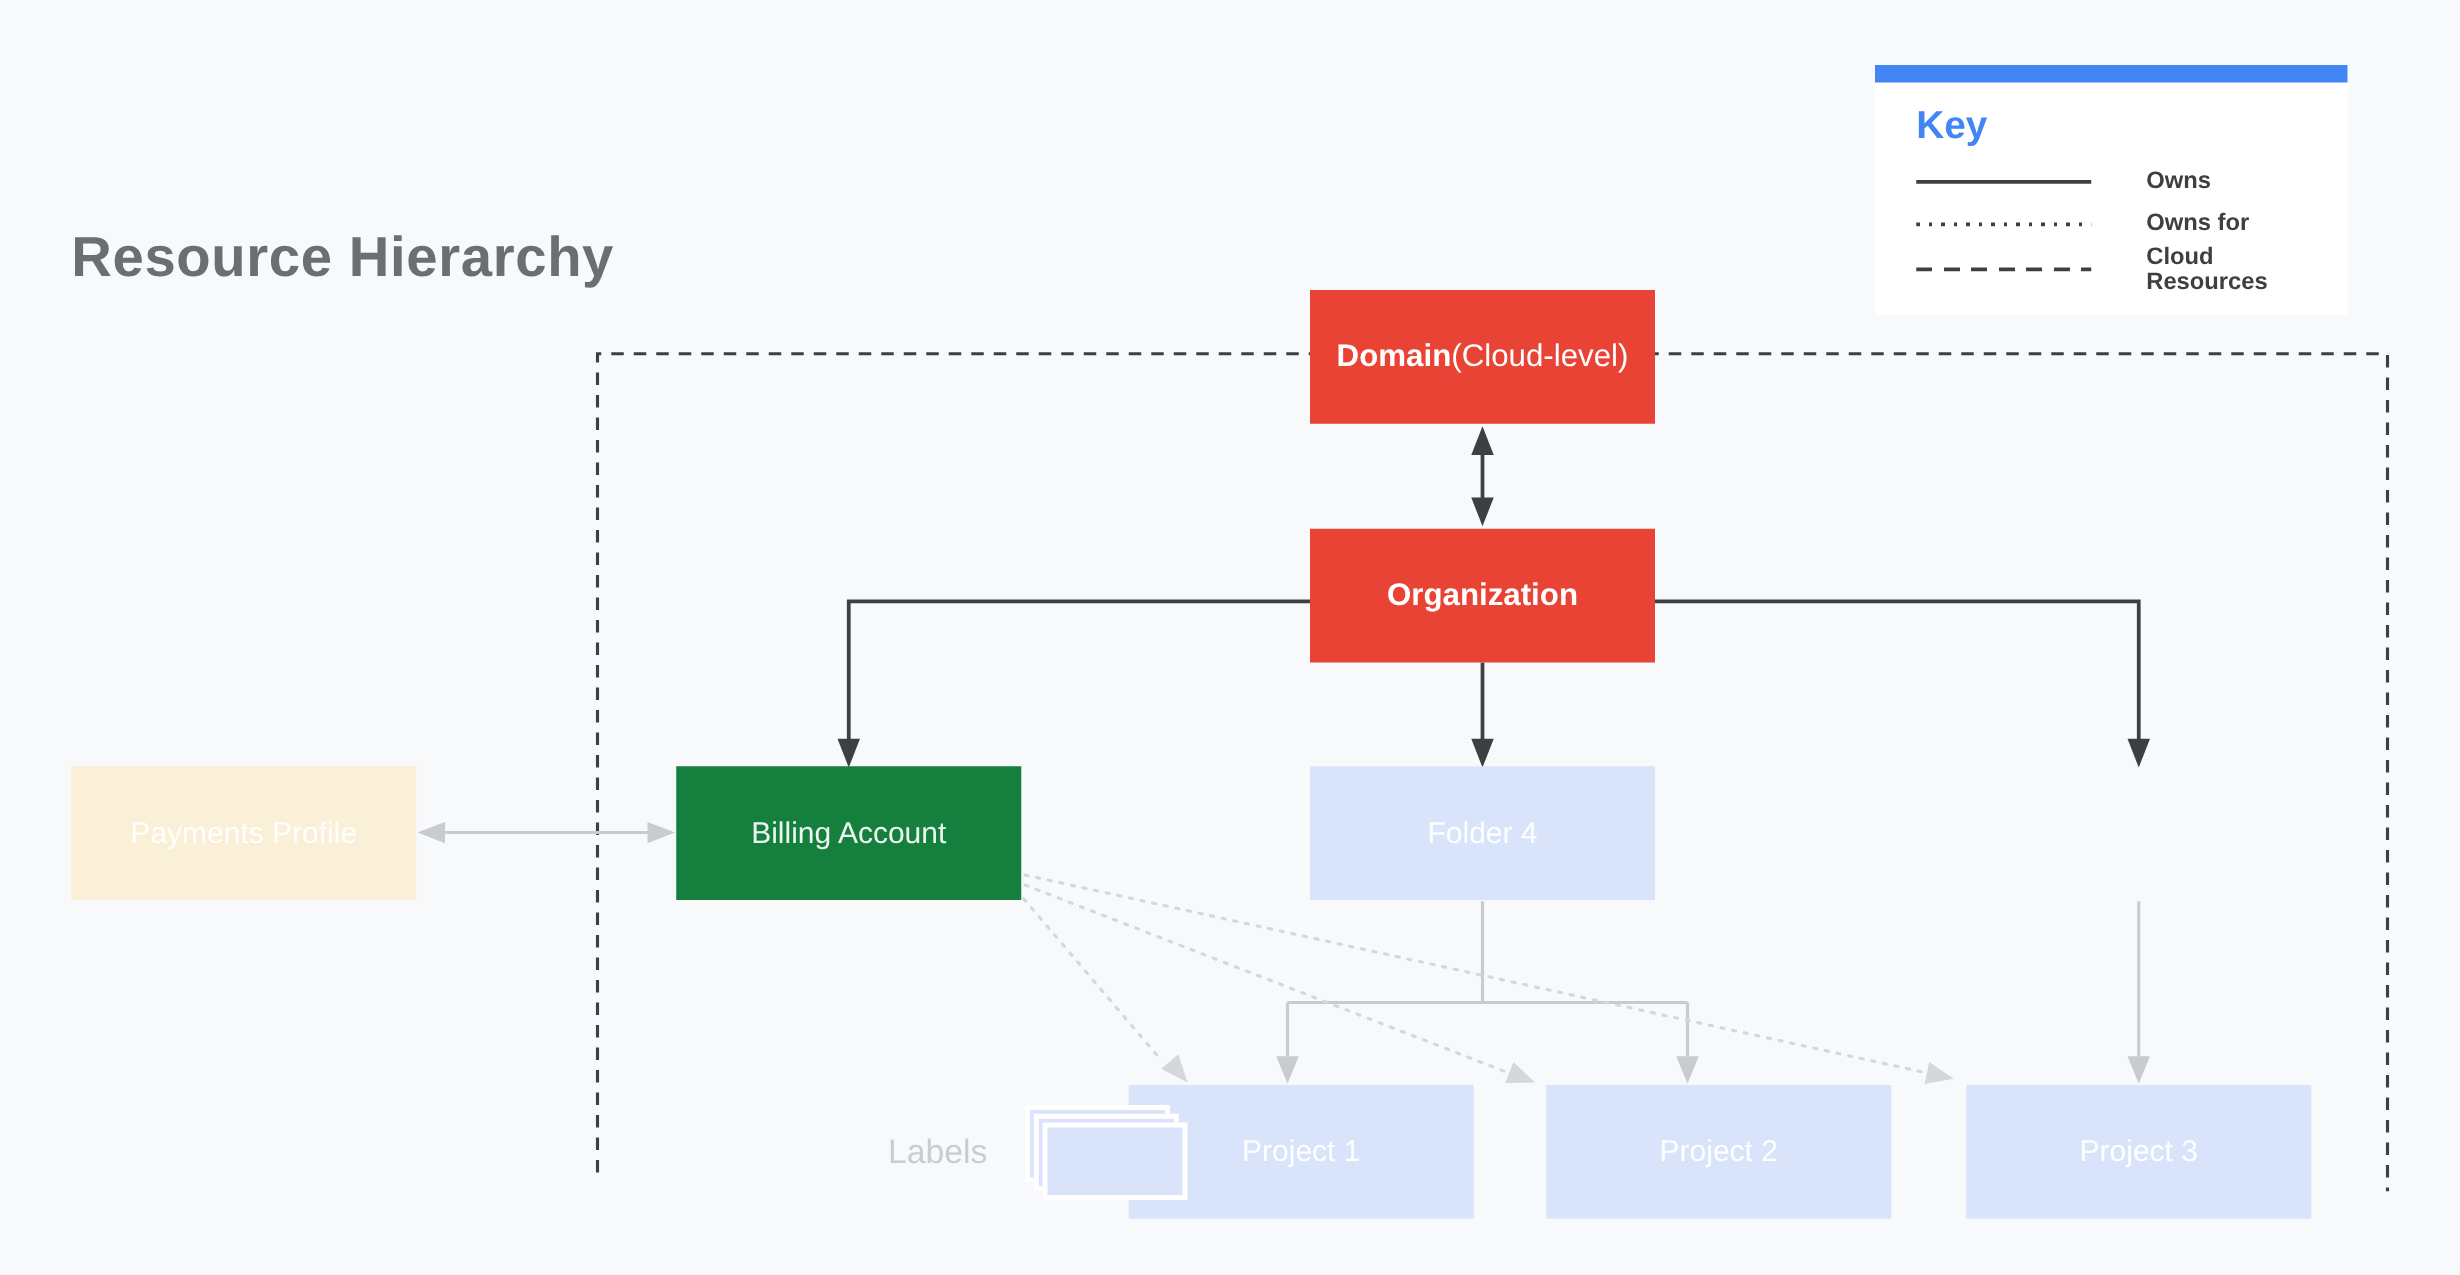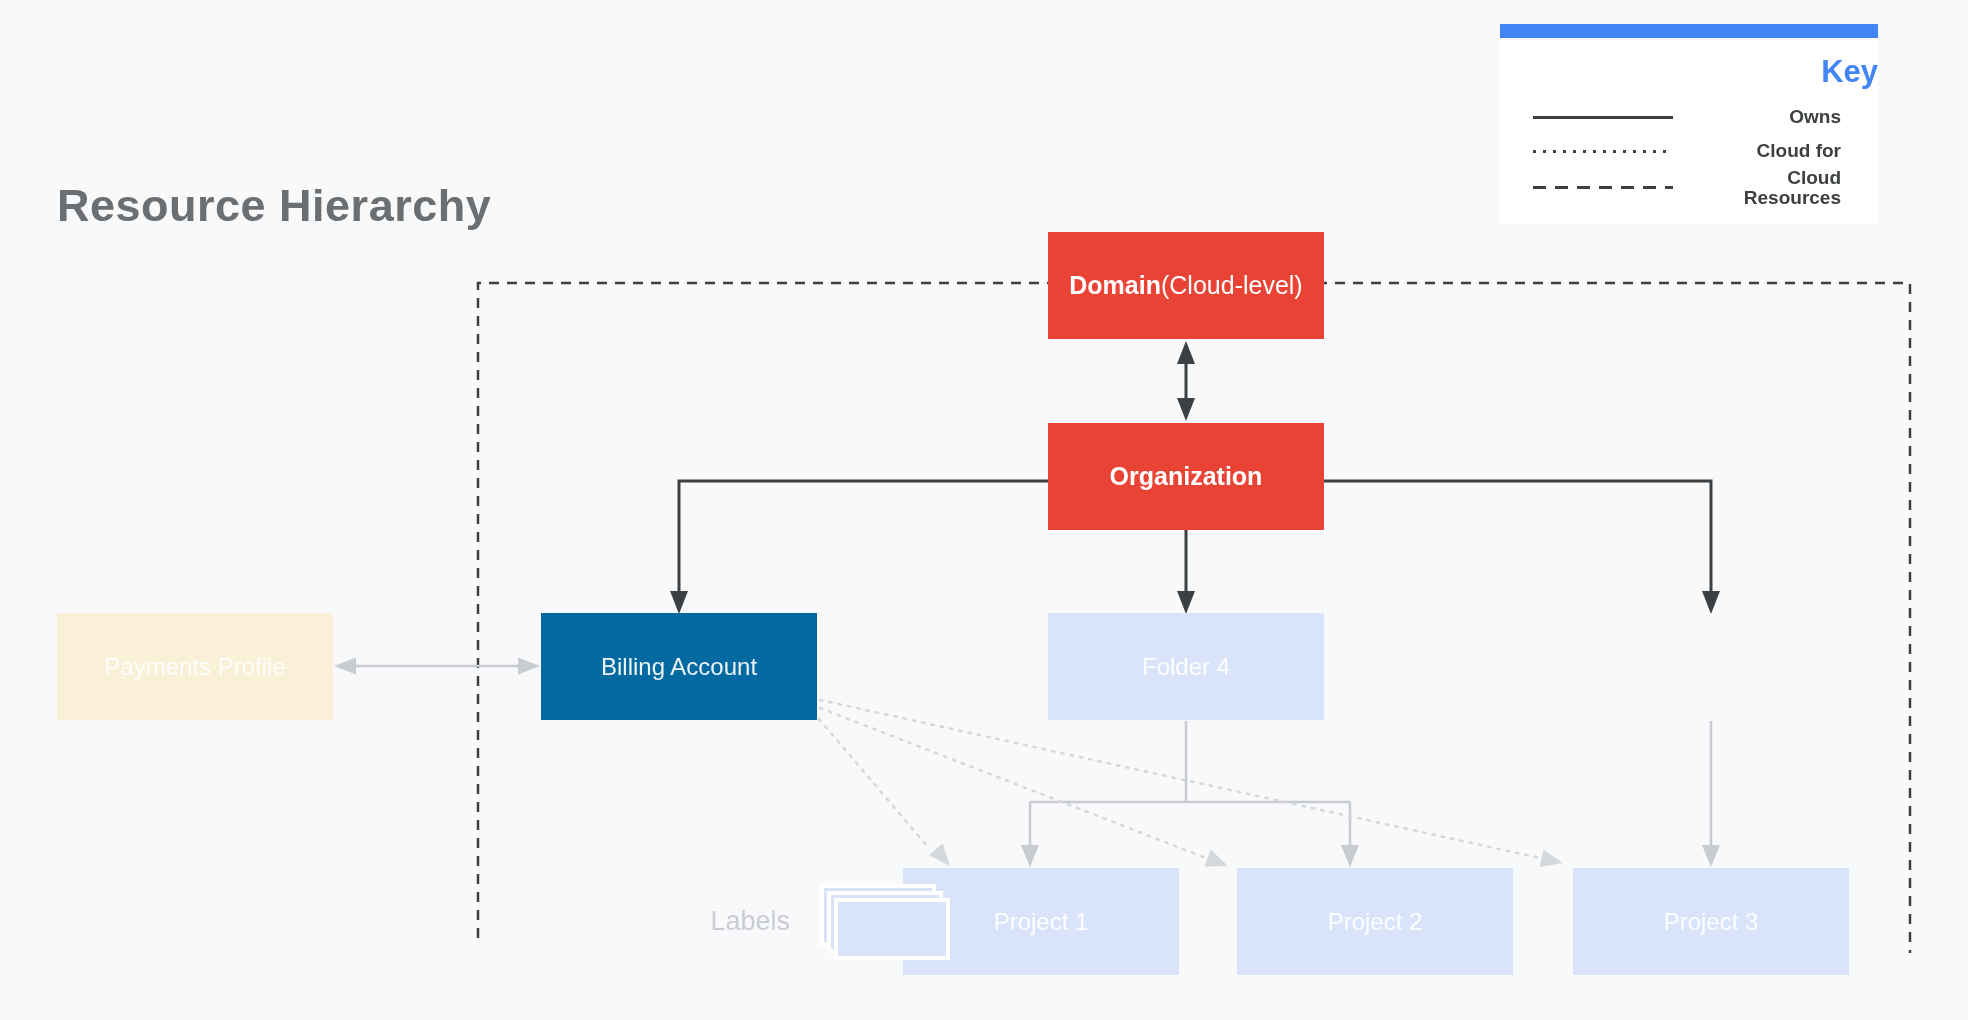--- a/index.html
+++ b/index.html
@@ -13,21 +13,21 @@
     font-size:45px;font-weight:700;color:#6c6f72;letter-spacing:.5px;
   }
   .node{
     position:absolute;width:276px;height:107px;z-index:2;
     display:flex;align-items:center;justify-content:center;
     font-size:24px;white-space:nowrap;
   }
   .node.red{background:#e94335;color:#ffffff;font-size:25px;text-align:right;}
   .node.red .b{font-weight:bold;}
   .node.cream{background:#faf0d8;color:rgba(255,255,255,0.92);}
-  .node.green{background:#0369a1;color:rgba(255,255,255,0.92);}
+  .node.green{background:#15803d;color:rgba(255,255,255,0.92);}
   .node.blue{background:#d9e4fb;color:rgba(255,255,255,0.95);}
   .pos-domain{left:1048px;top:232px;}
   .pos-organization{left:1048px;top:423px;}
   .pos-payments{left:57px;top:613px;}
   .pos-billing{left:541px;top:613px;}
   .pos-folder1{left:1048px;top:613px;}
   .pos-folder2{left:1573px;top:613px;}
   .pos-project1{left:903px;top:868px;}
   .pos-project2{left:1237px;top:868px;}
   .pos-project3{left:1573px;top:868px;}
@@ -36,22 +36,22 @@
     text-align:right;font-size:27px;color:#c9ccd2;
   }
   .card{
     position:absolute;width:116px;height:62px;z-index:3;box-sizing:border-box;
     background:#d9e4fb;border:4px solid #ffffff;
   }
   .card1{left:820px;top:884px;}
   .card2{left:827px;top:891px;}
   .card3{left:834px;top:898px;}
   .key{
-    position:absolute;left:1500px;top:24px;width:378px;z-index:4;
-    background:#ffffff;padding-bottom:16px;text-align:right;
+    position:absolute;left:1500px;top:52px;width:378px;z-index:4;
+    background:#ffffff;padding-bottom:16px;
   }
   .key-bar{height:14px;background:#4285f4;}
   .key-body{padding:16px 0 0 33px;}
   .key-heading{font-size:31px;font-weight:bold;color:#4285f4;margin:0 0 10px 0;}
   .key-row{display:flex;align-items:center;min-height:34px;}
   .key-sample{width:140px;flex:0 0 140px;height:3px;}
   .key-sample.solid{background:#3c4043;}
   .key-sample.dotted{background:repeating-linear-gradient(90deg,#3c4043 0 3px,transparent 3px 10px);}
   .key-sample.dashed{background:repeating-linear-gradient(90deg,#3c4043 0 13px,transparent 13px 22px);}
   .key-label{
@@ -156,21 +156,21 @@
   <div class="key">
     <div class="key-bar"></div>
     <div class="key-body">
       <div class="key-heading">Key</div>
       <div class="key-row">
         <div class="key-sample solid"></div>
         <div class="key-label">Owns</div>
       </div>
       <div class="key-row">
         <div class="key-sample dotted"></div>
-        <div class="key-label">Cloud for</div>
+        <div class="key-label">Owns for</div>
       </div>
       <div class="key-row">
         <div class="key-sample dashed"></div>
         <div class="key-label">Cloud Resources</div>
       </div>
     </div>
   </div>
 
 </div>
 

